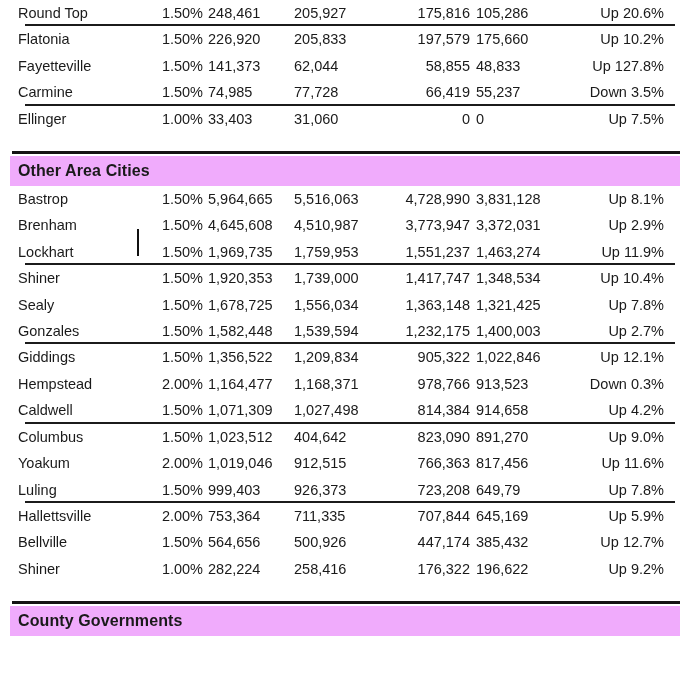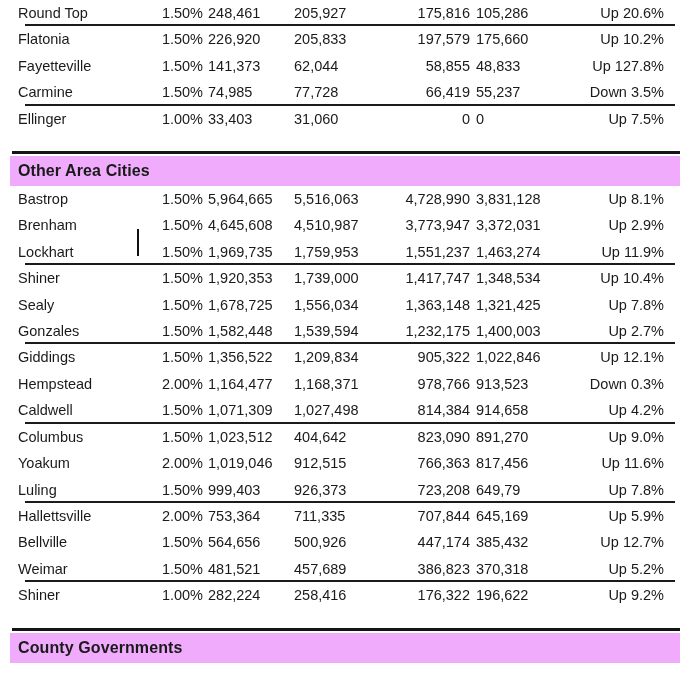--- a/index.html
+++ b/index.html
@@ -285,29 +285,20 @@
         </tr>
         <tr class="">
           <td class="c-name">Bellville</td>
           <td class="c-rate">1.50%</td>
           <td class="c-n1">564,656</td>
           <td class="c-n2">500,926</td>
           <td class="c-n3">447,174</td>
           <td class="c-n4">385,432</td>
           <td class="c-chg">Up 12.7%</td>
         </tr>
-        <tr class="rule ">
-          <td class="c-name">Weimar</td>
-          <td class="c-rate">1.50%</td>
-          <td class="c-n1">481,521</td>
-          <td class="c-n2">457,689</td>
-          <td class="c-n3">386,823</td>
-          <td class="c-n4">370,318</td>
-          <td class="c-chg">Up 5.2%</td>
-        </tr>
         <tr class="">
           <td class="c-name">Shiner</td>
           <td class="c-rate">1.00%</td>
           <td class="c-n1">282,224</td>
           <td class="c-n2">258,416</td>
           <td class="c-n3">176,322</td>
           <td class="c-n4">196,622</td>
           <td class="c-chg">Up 9.2%</td>
         </tr>
         <tr class="spacer">

